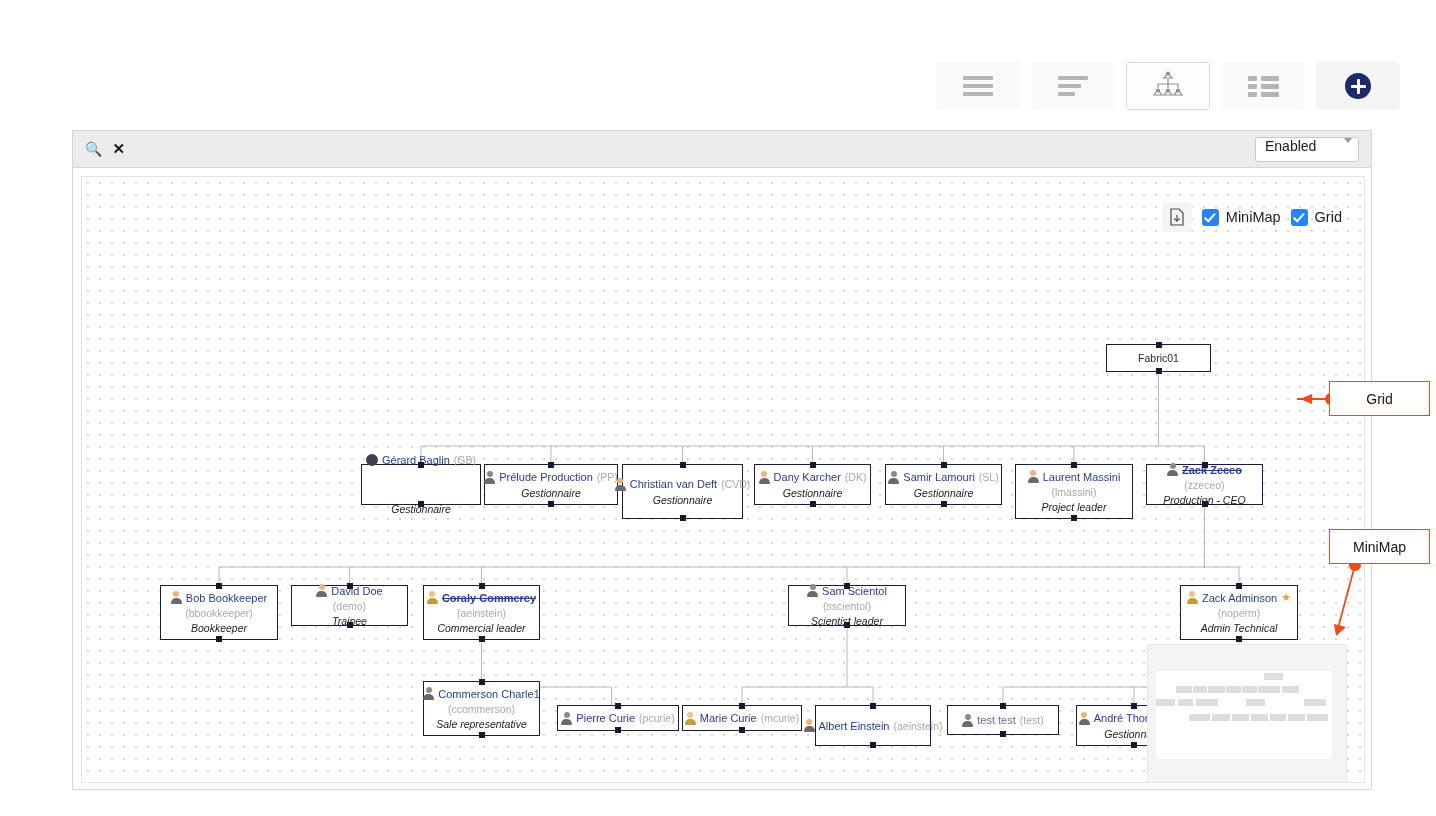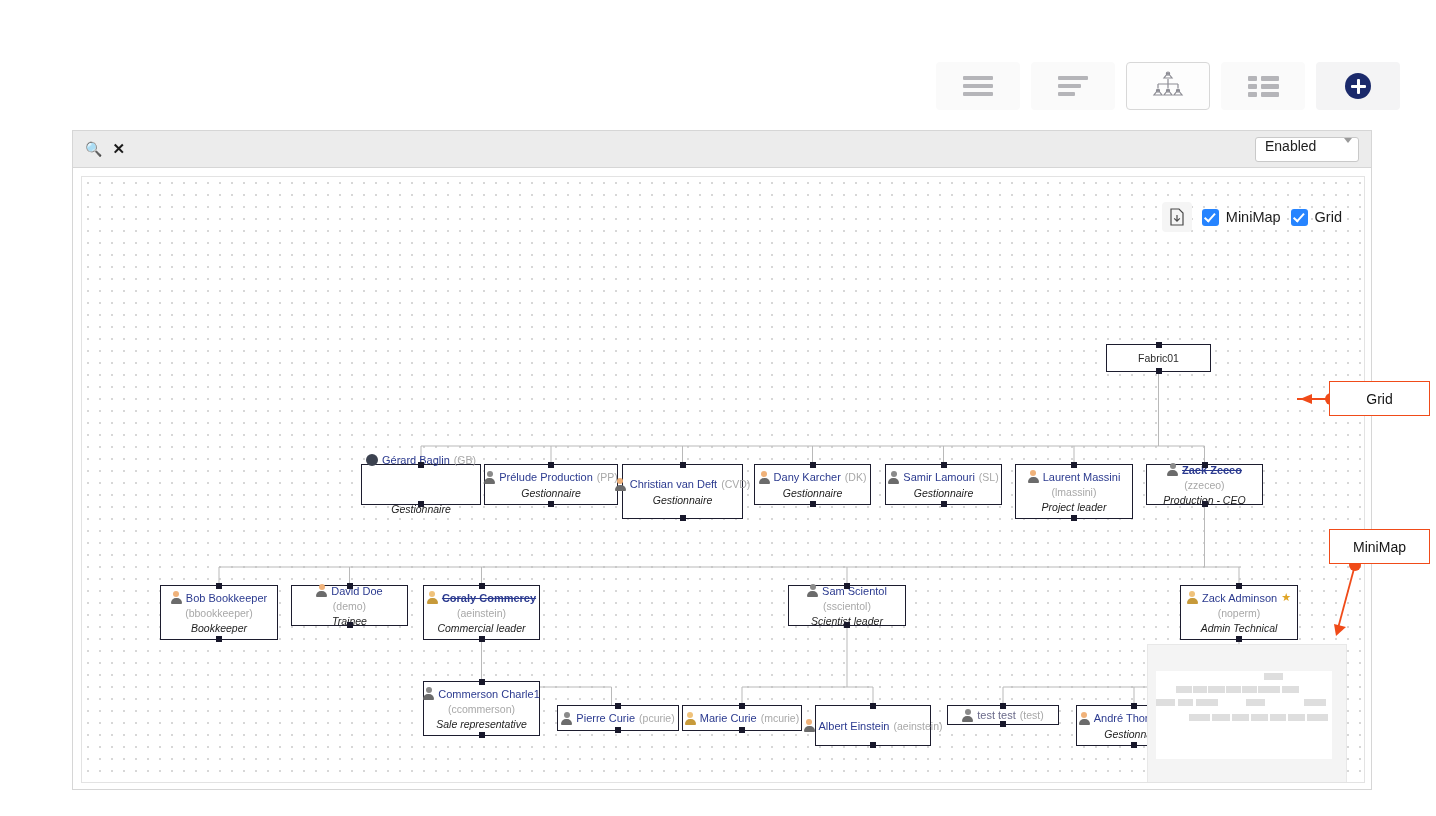--- a/index.html
+++ b/index.html
@@ -453,21 +453,21 @@
         </div>
         <div class="node" style="left: 733px; top: 528px; width: 116px; height: 41px;">
           <span class="hdl t"></span>
           <span class="hdl b"></span>
           <div class="nrow">
             <span class="av m"></span>
             <span class="nname">Albert Einstein</span>
             <span class="nlogin">(aeinstein)</span>
           </div>
         </div>
-        <div class="node" style="left: 865px; top: 528px; width: 112px; height: 20px;">
+        <div class="node" style="left: 865px; top: 528px; width: 112px; height: 30px;">
           <span class="hdl t"></span>
           <span class="hdl b"></span>
           <div class="nrow">
             <span class="av g"></span>
             <span class="nname" style="color: rgb(106, 106, 138);">test test</span>
             <span class="nlogin">(test)</span>
           </div>
         </div>
         <div class="node" style="left: 994px; top: 528px; width: 116px; height: 41px;">
           <span class="hdl t"></span>

